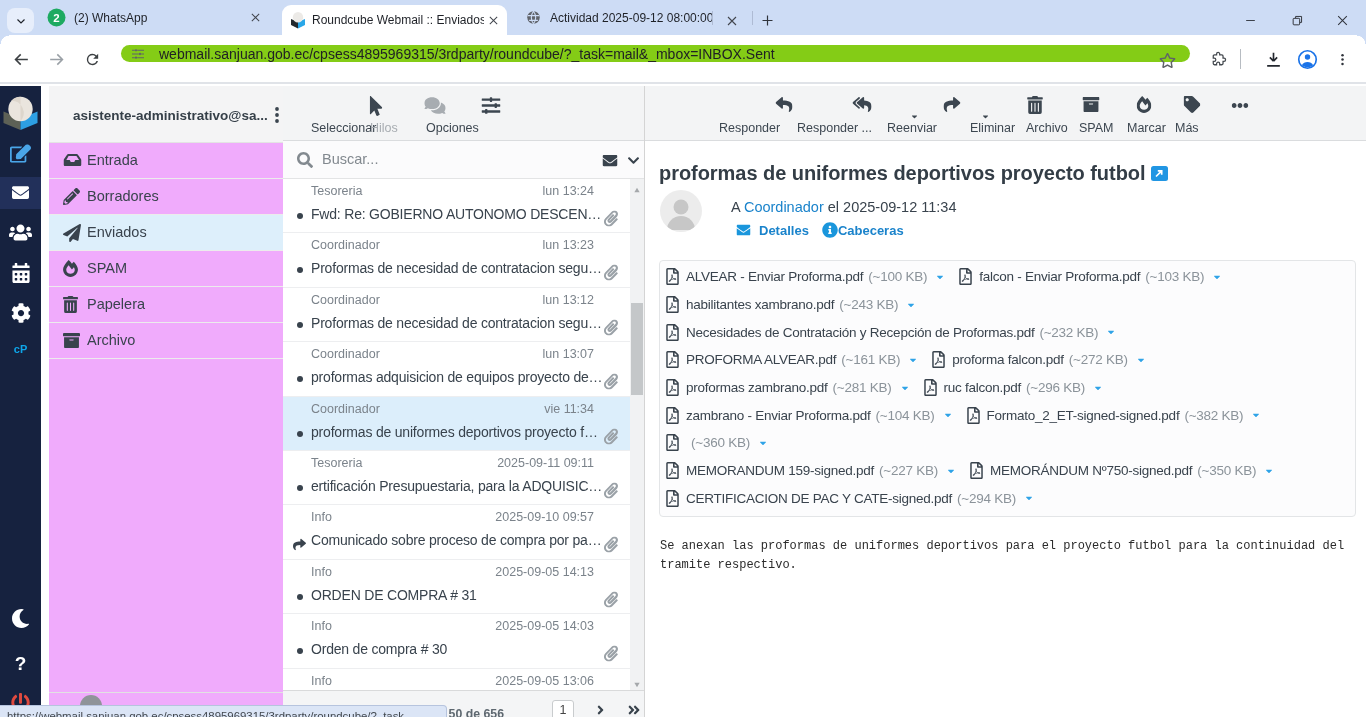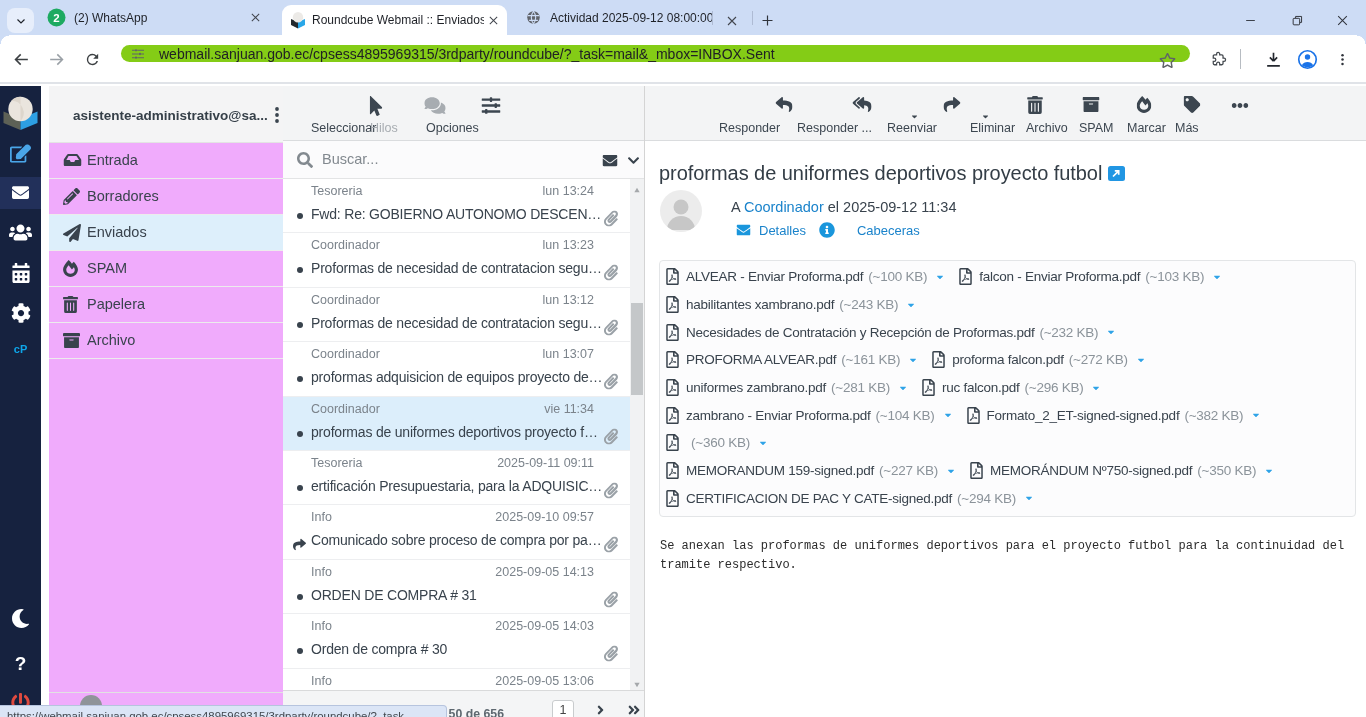--- a/index.html
+++ b/index.html
@@ -41,24 +41,24 @@
 .mr .cl{position:absolute;right:10px;top:31px;color:#9aa1a7}
 .msel{background:#dceefb}
 #sbar{position:absolute;left:347px;top:93px;width:14px;height:511px;background:#f1f2f3}
 #sbar .th{position:absolute;left:1px;top:124px;width:12px;height:92px;background:#c4c7c9}
 #lfoot{position:absolute;left:0;top:604px;width:361px;height:27px;background:#f4f5f6;border-top:1px solid #d9dadb;font-size:12.3px;color:#5e6870}
 #pagebox{position:absolute;left:269px;top:9px;width:22px;height:21px;background:#fff;border:1px solid #c9ccce;border-radius:3px;text-align:center;font-size:12.5px;color:#444;line-height:19px}
 
 #msg{position:absolute;left:645px;top:0;width:721px;height:631px;background:#fff}
 #msg .strip{left:0;width:721px}
 .car{position:absolute;top:26px;color:#3c4650}
-#subj{position:absolute;left:14px;top:76px;font-size:20px;font-weight:400;letter-spacing:-0.05px;color:#333d46;white-space:nowrap}
+#subj{position:absolute;left:14px;top:76px;font-size:20px;font-weight:700;letter-spacing:-0.05px;color:#333d46;white-space:nowrap}
 #av{position:absolute;left:15px;top:104px;width:42px;height:42px;border-radius:50%;background:#ececec;overflow:hidden}
 #meta1{position:absolute;left:86px;top:113px;font-size:14.5px;color:#39434d}
-#meta2{position:absolute;left:90px;top:136px;font-size:13px;color:#1a83cb;font-weight:400;display:flex;align-items:center}
+#meta2{position:absolute;left:90px;top:136px;font-size:13px;color:#1a83cb;font-weight:700;display:flex;align-items:center}
 .blu{color:#1a83cb;text-decoration:none}
 #attbox{position:absolute;left:14px;top:174px;width:697px;height:257px;border:1px solid #e3e5e7;border-radius:4px;background:#fcfcfd;padding-top:2px}
 .al{height:27.7px;padding-left:6px;display:flex;align-items:center;white-space:nowrap}
 .att{display:flex;align-items:center;margin-right:14px}
 .att svg{margin-right:7px;flex:none}
 .att .nm{font-size:13.5px;letter-spacing:-0.25px;color:#39434d}
 .att .kb{font-size:13.5px;letter-spacing:-0.25px;color:#8b939a;margin-left:5px}
 .att .cd{margin-left:8px;margin-right:0}
 #mbody{position:absolute;left:15px;top:451px;width:690px;font-family:"Liberation Mono",monospace;font-size:12px;line-height:19.2px;color:#2b2b2b}
 #status{position:absolute;left:0;top:705px;width:447px;height:12px;background:#dbe5f6;border:1px solid #b6c4de;border-left:0;border-radius:0 4px 0 0;font-size:11.4px;color:#41474e;padding:4px 0 8px 7px;overflow:hidden;z-index:9}
@@ -557,21 +557,21 @@
       </div>
  <div id="meta1">A <a class="blu">Coordinador</a> el 2025-09-12 11:34</div>
  <div id="meta2">
   <svg width="17" height="14" viewBox="0 0 512 512" fill="#1a96dc">
           <use href="#i-env"></use>
         </svg>
   <span style="margin-left:7px">Detalles</span>
   <svg width="16" height="16" viewBox="0 0 512 512" fill="#1a96dc" style="margin-left:13px">
           <use href="#i-info"></use>
         </svg>
-  <span style="margin-left:22px">Cabeceras</span>
+  <span style="margin-left:0">Cabeceras</span>
  </div>
  <div id="attbox">
   <div class="al">
           <span class="att">
             <svg width="13" height="17" viewBox="0 0 384 512" fill="#39434d">
               <use href="#i-pdf"></use>
             </svg>
             <span class="nm">ALVEAR - Enviar Proforma.pdf</span>
             <span class="kb">(~100 KB)</span>
             <svg class="cd" width="10" height="10" viewBox="0 0 320 512" fill="#2fa3e7">
@@ -633,21 +633,21 @@
             <svg class="cd" width="10" height="10" viewBox="0 0 320 512" fill="#2fa3e7">
               <use href="#i-caret"></use>
             </svg>
           </span>
         </div>
   <div class="al">
           <span class="att">
             <svg width="13" height="17" viewBox="0 0 384 512" fill="#39434d">
               <use href="#i-pdf"></use>
             </svg>
-            <span class="nm">uniformes zambrano.pdf</span>
+            <span class="nm">proformas zambrano.pdf</span>
             <span class="kb">(~281 KB)</span>
             <svg class="cd" width="10" height="10" viewBox="0 0 320 512" fill="#2fa3e7">
               <use href="#i-caret"></use>
             </svg>
           </span>
           <span class="att">
             <svg width="13" height="17" viewBox="0 0 384 512" fill="#39434d">
               <use href="#i-pdf"></use>
             </svg>
             <span class="nm">ruc falcon.pdf</span>

